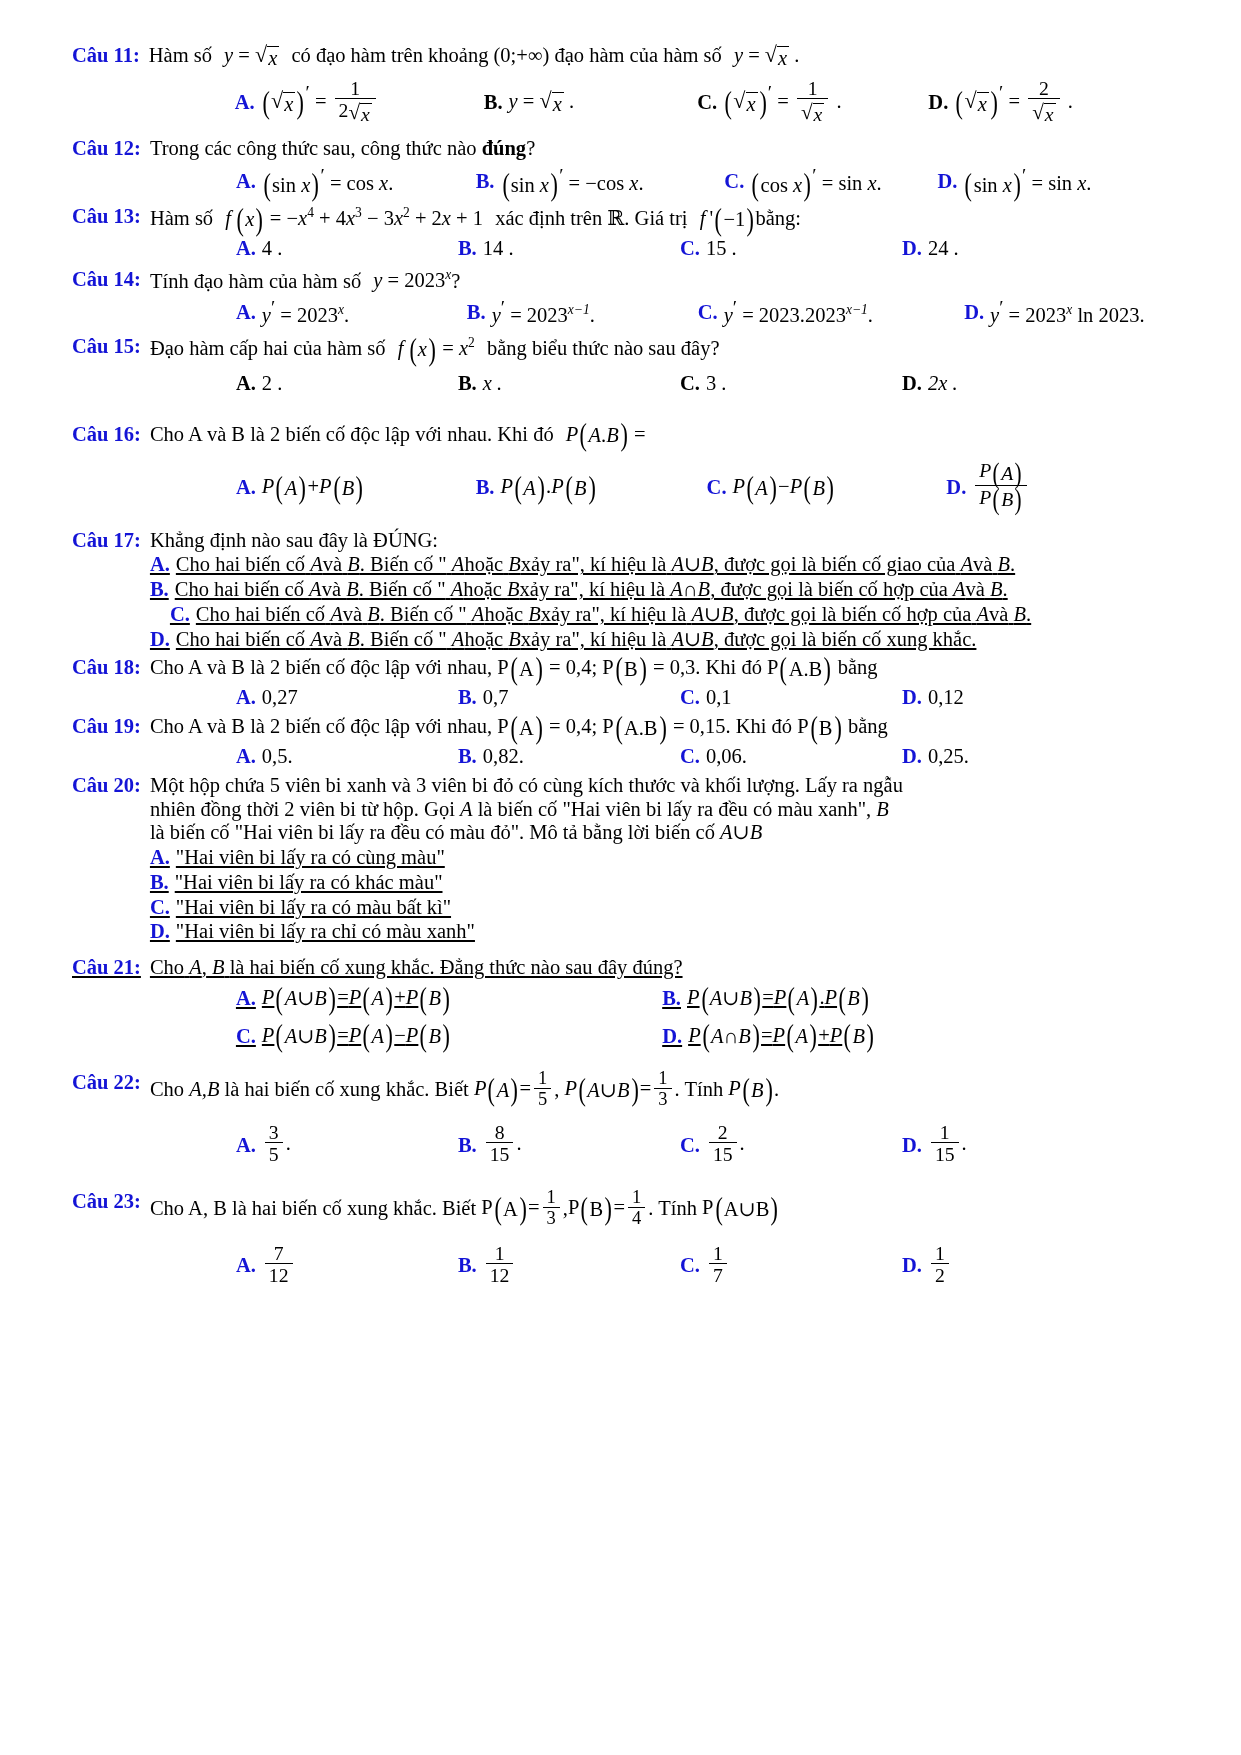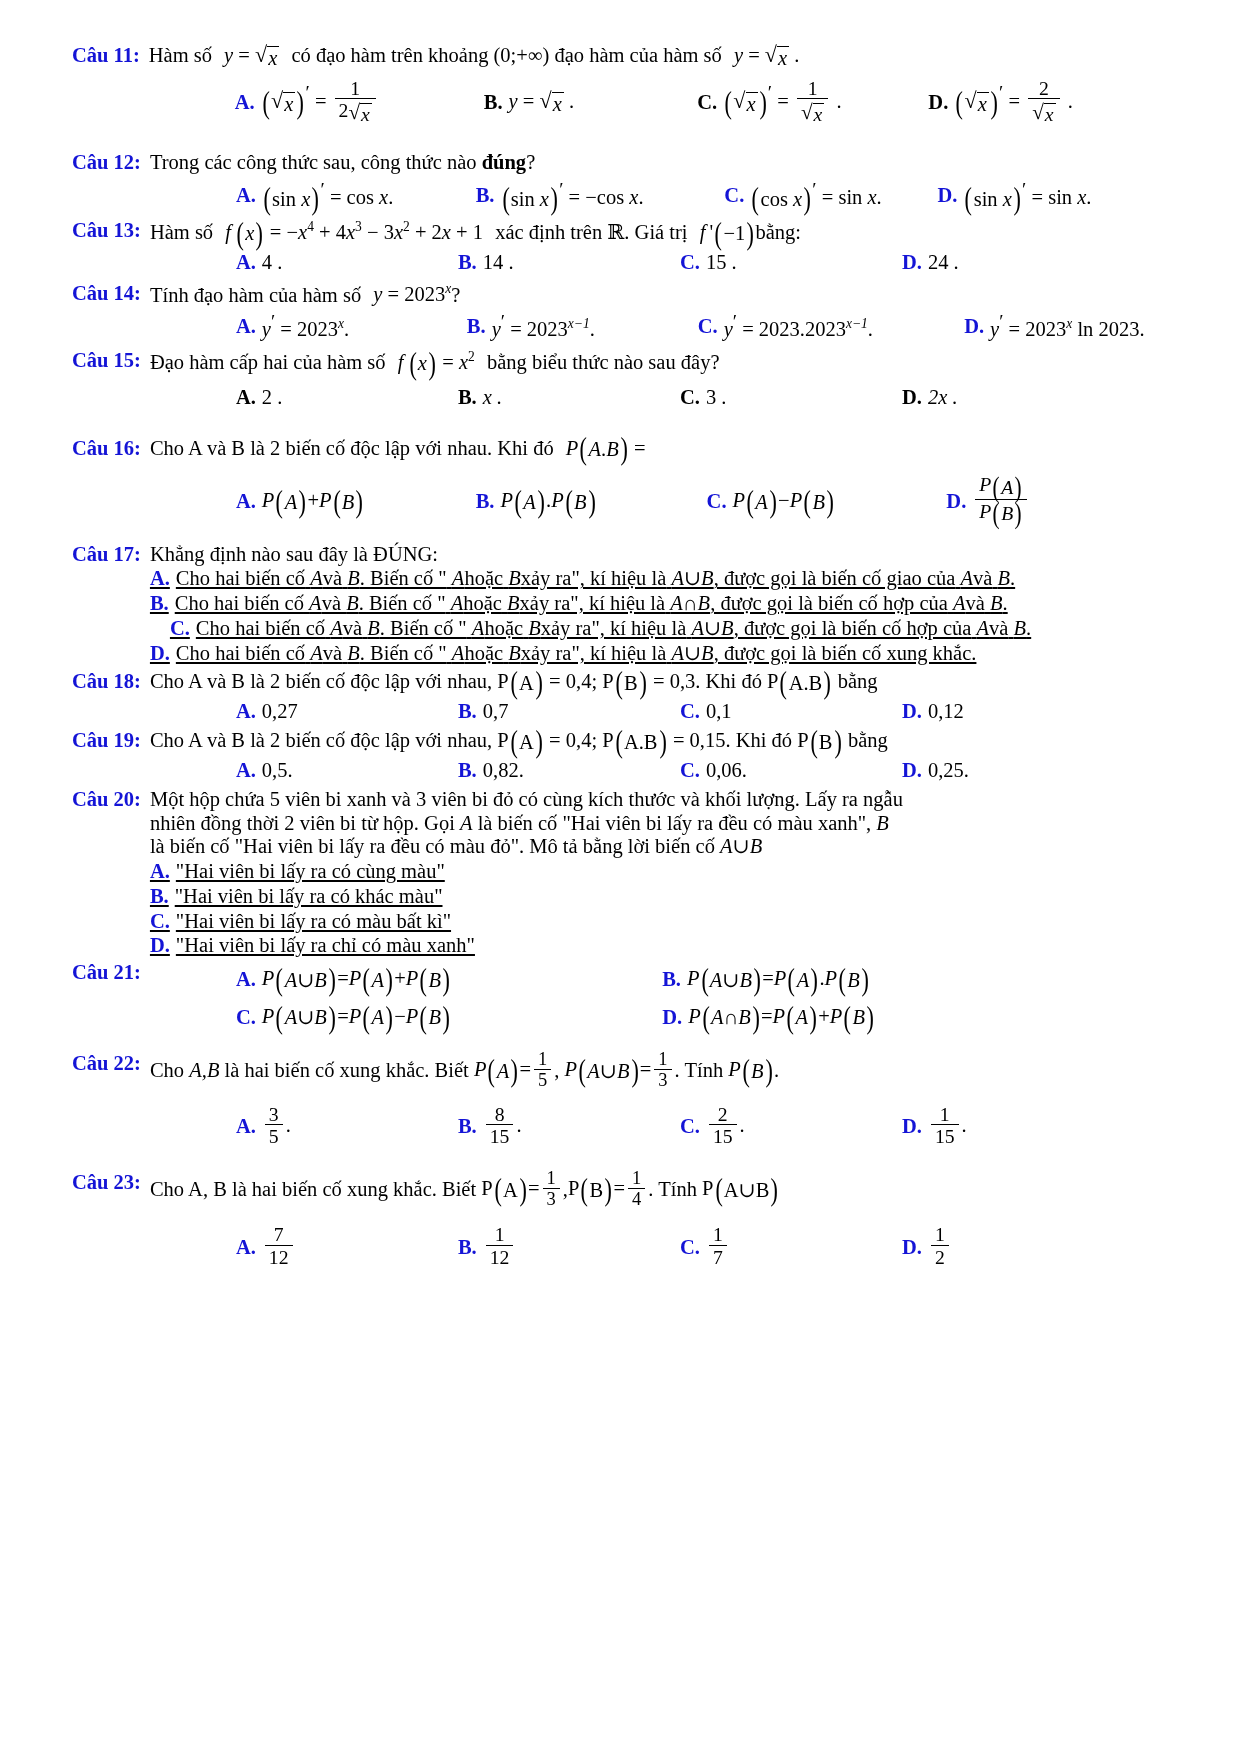--- a/index.html
+++ b/index.html
@@ -190,21 +190,21 @@
                 <span class="den"><span class="sqrt">
                     <span class="rad">√</span>
                     <span class="bar"><i class="v">x</i></span>
                   </span></span>
               </span>&nbsp;.</span>
         </div>
       </div>
     </div>
   </div>
 
-  <div class="q" style="margin-top:20px;">
+  <div class="q" style="margin-top:6px;">
     <div class="q-label">Câu 12:</div>
     <div class="q-body">
       <div class="q-stem">
         <span>Trong các công thức sau, công thức nào</span>
         <b>đúng</b><span>?</span>
       </div>
       <div class="opts tight" style="padding-left:86px;">
         <div class="opt" style="flex:0 0 27%;">
           <span class="ltr blue">A.</span>
           <span class="math"><span class="bigp"><span class="pl">(</span>sin&nbsp;<i class="v">x</i><span class="pr">)</span></span><span class="prime">′</span>&nbsp;=&nbsp;cos&nbsp;<i class="v">x</i>.</span>
@@ -525,23 +525,29 @@
         <span class="ltr blue">C.</span>
         <span class="vopt-text">"Hai viên bi lấy ra có màu bất kì"</span>
       </div>
       <div class="vopt" style="padding-left:0;">
         <span class="ltr blue">D.</span>
         <span class="vopt-text">"Hai viên bi lấy ra chỉ có màu xanh"</span>
       </div>
     </div>
   </div>
 
-  <div class="q" style="margin-top:2px;">
+  <div class="q" style="margin-top:11px;text-decoration:underline;">
     <div class="q-label">Câu 21:</div>
     <div class="q-body">
+      <div class="q-stem">
+        <span>Cho</span>
+        <span class="math mathi">A</span><span>,</span>
+        <span class="math mathi">B</span>
+        <span>là hai biến cố xung khắc. Đẳng thức nào sau đây đúng?</span>
+      </div>
       <div class="opts tight" style="padding-left:86px; margin-top:6px;">
         <div class="opt half">
           <span class="ltr blue">A.</span>
           <span class="math"><i class="v">P</i><span class="bigp"><span class="pl">(</span><i class="v">A</i>∪<i class="v">B</i><span class="pr">)</span></span>=<i class="v">P</i><span class="bigp">
                 <span class="pl">(</span>
                 <i class="v">A</i>
                 <span class="pr">)</span>
               </span>+<i class="v">P</i><span class="bigp">
                 <span class="pl">(</span>
                 <i class="v">B</i>

